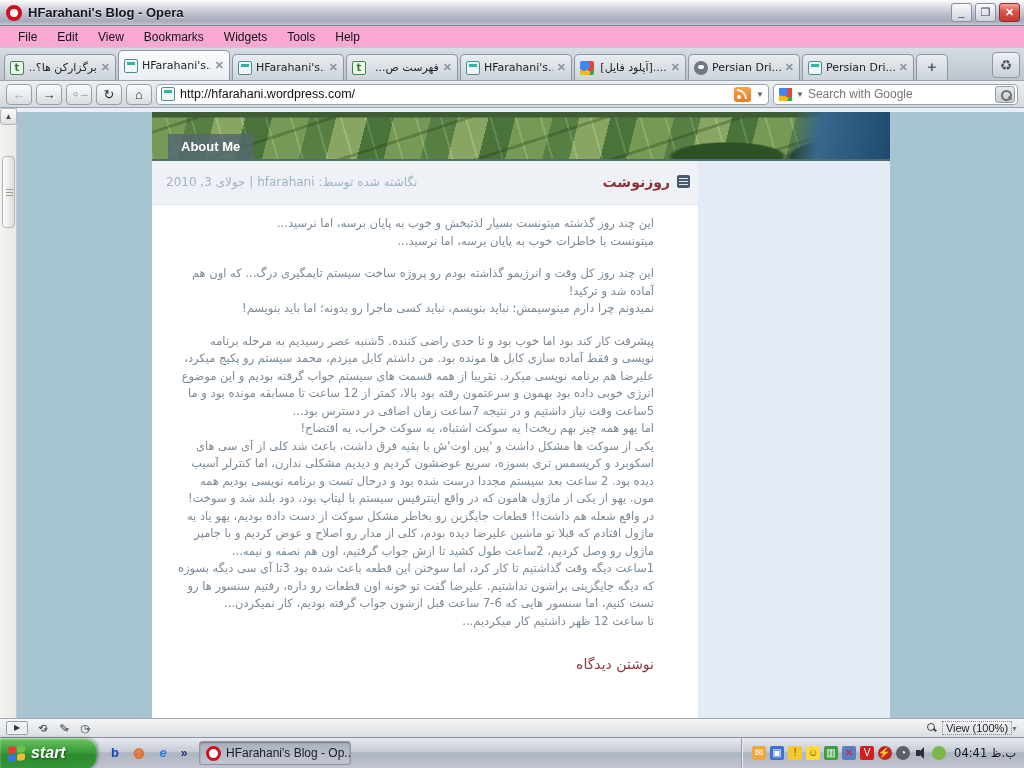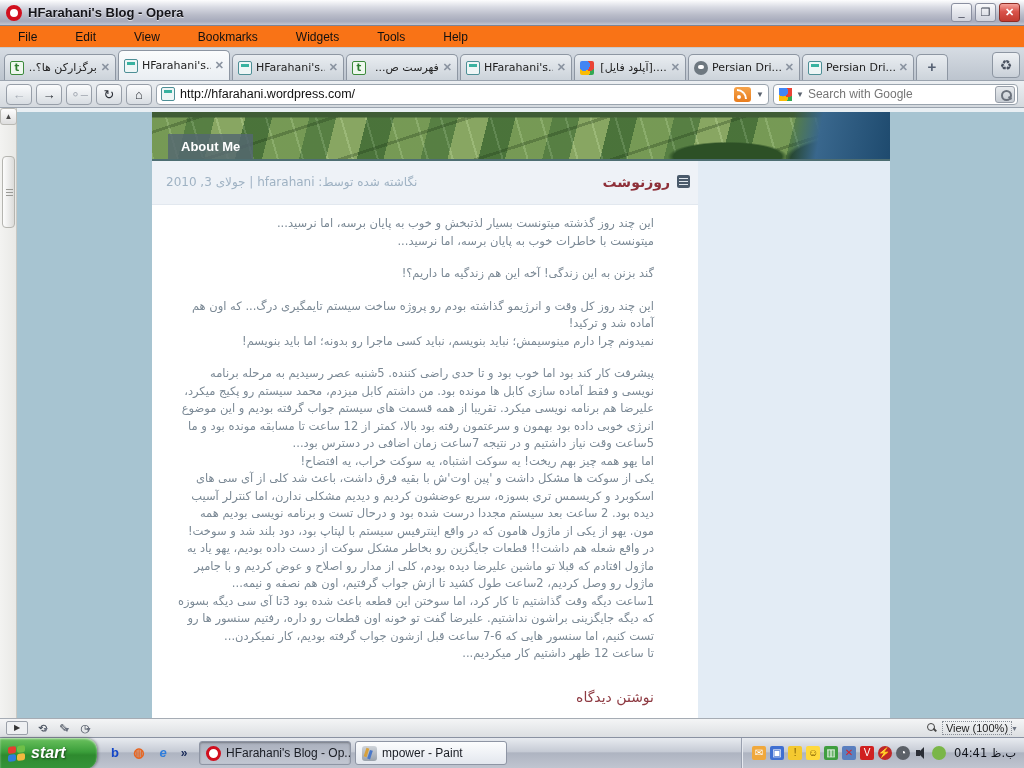--- a/index.html
+++ b/index.html
@@ -10,22 +10,22 @@
   .titlebar { position:absolute; left:0; top:0; width:1024px; height:26px;
     background:linear-gradient(180deg,#fdfdfe 0%,#d7d9e2 30%,#b9bcc9 60%,#a6aabb 85%,#c3c6d1 100%);
     border-bottom:1px solid #7d8496; display:flex; align-items:center; padding:0 4px; }
   .opera-logo { width:16px; height:16px; border-radius:50%; background:#fff; border:4px solid #d10f1e; margin:0 6px 0 2px; }
   .win-title { font-weight:bold; font-size:13px; color:#15151a; text-shadow:0 1px 0 rgba(255,255,255,.6); }
   .win-btns { margin-left:auto; display:flex; gap:3px; }
   .wbtn { width:21px; height:19px; border:1px solid #8a8fa0; border-radius:3px;
     background:linear-gradient(180deg,#fafafc,#cfd2dc); font-size:11px; line-height:17px; text-align:center; color:#3c4050; }
   .wbtn.close { background:linear-gradient(180deg,#f5a29b,#d9534a 45%,#c23b31); color:#fff; font-weight:bold; border-color:#8f2c25; }
 
-  .menubar { position:absolute; left:0; top:26px; width:1024px; height:22px; background:#f97316;
-    border-bottom:1px solid #c7c9cc; display:flex; align-items:center; padding-left:8px;gap:18px; }
+  .menubar { position:absolute; left:0; top:26px; width:1024px; height:22px; background:#f9a8d4;
+    border-bottom:1px solid #c7c9cc; display:flex; align-items:center; padding-left:8px; }
   .menubar span { padding:2px 10px; color:#111; font-size:12px; }
 
   .tabbar { position:absolute; left:0; top:48px; width:1024px; height:33px;
     background:linear-gradient(180deg,#d6dce3,#bcc4ce); border-bottom:1px solid #9aa3ae;
     display:flex; align-items:flex-end; padding:0 4px; }
   .tab { width:112px; height:26px; margin-right:2px; border:1px solid #8d96a2; border-bottom:none;
     border-radius:5px 5px 0 0; background:linear-gradient(180deg,#e9edf1,#ccd3da);
     display:flex; align-items:center; padding:0 5px; gap:4px; }
   .tab.active { height:30px; background:linear-gradient(180deg,#fbfcfd,#e9eef2); }
   .tab-label { flex:1; overflow:hidden; white-space:nowrap; font-size:11px; color:#222;
@@ -274,21 +274,20 @@
     <div class="content-row">
       <div class="maincol">
         <div class="posthead">
           <span class="permicon"></span>
           <span class="posttitle" dir="rtl">روزنوشت</span>
           <span class="postmeta"><span>نگاشته شده توسط: hfarahani | جولای 3, 2010</span></span>
         </div>
         <div class="postbody">
           <p>این چند روز گذشته میتونست بسیار لذتبخش و خوب به پایان برسه، اما نرسید...
 میتونست با خاطرات خوب به پایان برسه، اما نرسید...</p>
-          <p>گند بزنن به این زندگی! آخه این هم زندگیه ما داریم؟!</p>
           <p>این چند روز کل وقت و انرژیمو گذاشته بودم رو پروژه ساخت سیستم تایمگیری درگ... که اون هم آماده شد و ترکید!
 نمیدونم چرا دارم مینوسیمش؛ نباید بنویسم، نباید کسی ماجرا رو بدونه؛ اما باید بنویسم!</p>
           <p>پیشرفت کار کند بود اما خوب بود و تا حدی راضی کننده. 5شنبه عصر رسیدیم به مرحله برنامه نویسی و فقط آماده سازی کابل ها مونده بود. من داشتم کابل میزدم، محمد سیستم رو پکیج میکرد، علیرضا هم برنامه نویسی میکرد. تقریبا از همه قسمت های سیستم جواب گرفته بودیم و این موضوع انرژی خوبی داده بود بهمون و سرعتمون رفته بود بالا، کمتر از 12 ساعت تا مسابقه مونده بود و ما 5ساعت وقت نیاز داشتیم و در نتیجه 7ساعت زمان اضافی در دسترس بود...
 اما یهو همه چیز بهم ریخت! یه سوکت اشتباه، یه سوکت خراب، یه افتضاح!
 یکی از سوکت ها مشکل داشت و 'پین اوت'ش با بقیه فرق داشت، باعث شد کلی از آی سی های اسکوبرد و کریسمس تری بسوزه، سریع عوضشون کردیم و دیدیم مشکلی ندارن، اما کنترلر آسیب دیده بود. 2 ساعت بعد سیستم مجددا درست شده بود و درحال تست و برنامه نویسی بودیم همه مون. یهو از یکی از ماژول هامون که در واقع اینترفیس سیستم با لپتاپ بود، دود بلند شد و سوخت! در واقع شعله هم داشت!! قطعات جایگزین رو بخاطر مشکل سوکت از دست داده بودیم، یهو یاد یه ماژول افتادم که قبلا تو ماشین علیرضا دیده بودم، کلی از مدار رو اصلاح و عوض کردیم و با جامپر ماژول رو وصل کردیم، 2ساعت طول کشید تا ازش جواب گرفتیم، اون هم نصفه و نیمه...
 1ساعت دیگه وقت گذاشتیم تا کار کرد، اما سوختن این قطعه باعث شده بود 3تا آی سی دیگه بسوزه که دیگه جایگزینی براشون نداشتیم. علیرضا گفت تو خونه اون قطعات رو داره، رفتیم سنسور ها رو تست کنیم، اما سنسور هایی که 6-7 ساعت قبل ازشون جواب گرفته بودیم، کار نمیکردن...
 تا ساعت 12 ظهر داشتیم کار میکردیم...</p>
           <a class="commentlink">نوشتن دیدگاه</a>
         </div>
       </div>
@@ -322,24 +321,20 @@
   <div class="qlaunch">
     <span class="ql b">b</span>
     <span class="ql o">◍</span>
     <span class="ql e">e</span>
     <span class="ql more">»</span>
   </div>
   <div class="taskbtns">
     <div class="tbtn pressed">
       <span class="tbico opera"></span>
       <span>HFarahani's Blog - Op...</span>
-    </div>
-    <div class="tbtn">
-      <span class="tbico paint"></span>
-      <span>mpower - Paint</span>
     </div>
   </div>
   <div class="tray">
     <span class="tico" style="background:#f0a83c;">✉</span>
     <span class="tico" style="background:#3f6fd1;">▣</span>
     <span class="tico" style="background:#f4c930; color:#7a5800;">!</span>
     <span class="tico" style="background:#ffd93d; color:#7a5800;">☺</span>
     <span class="tico" style="background:#3f9e3f;">▥</span>
     <span class="tico" style="background:#5a7fbf; color:#e02020;">✕</span>
     <span class="tico" style="background:#d02020;">V</span>

